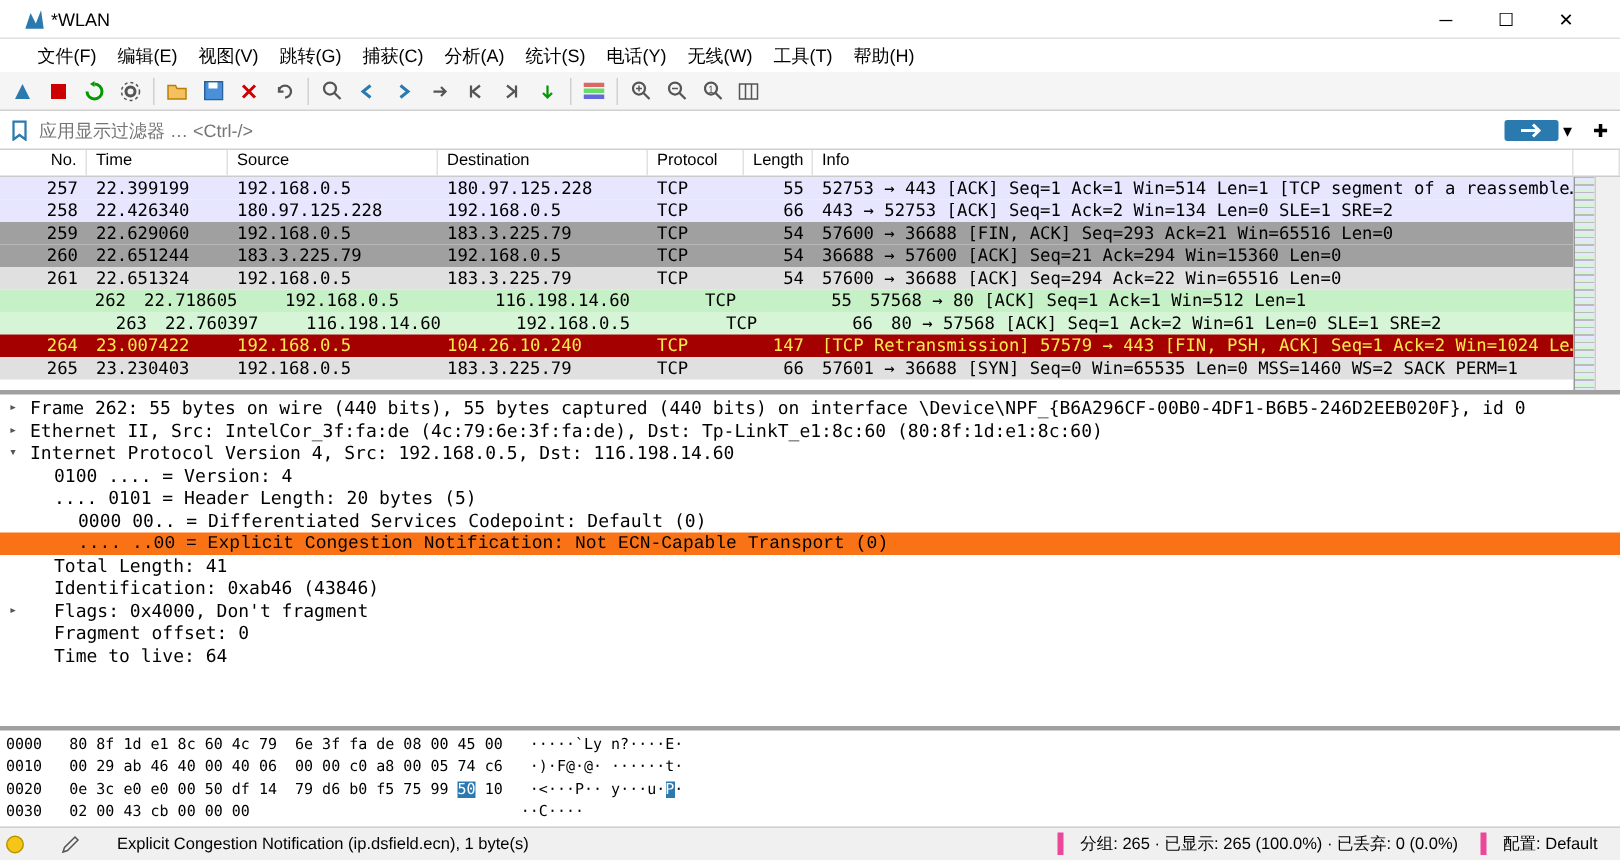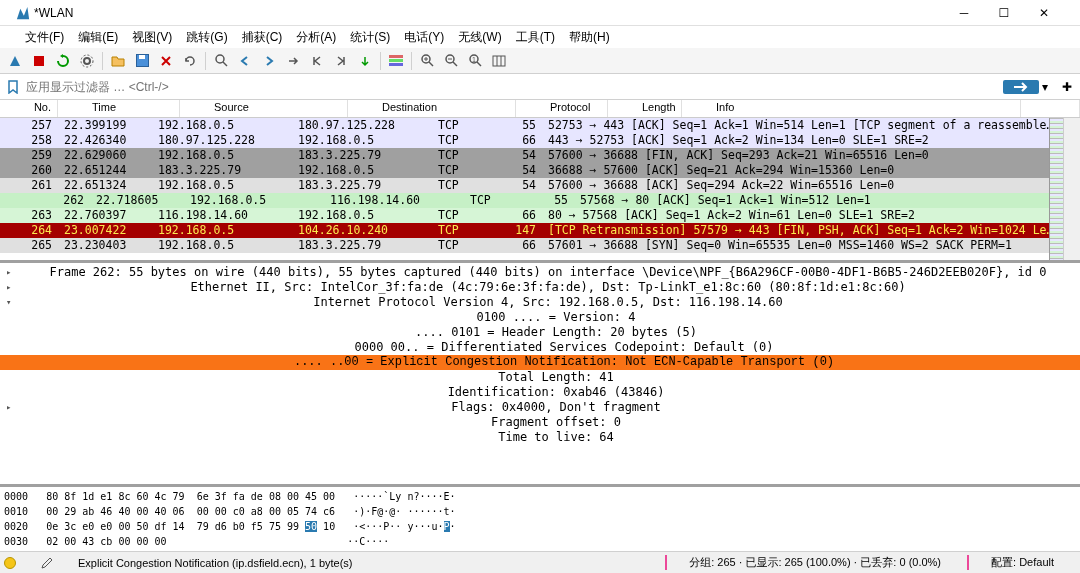--- a/index.html
+++ b/index.html
@@ -14,53 +14,53 @@
 .toolbar { height: 26px; background: #f5f5f5; display: flex; align-items: center; padding: 0 4px; gap: 2px; border-bottom: 1px solid #d0d0d0; }
 .tb-btn { width: 22px; height: 22px; display: flex; align-items: center; justify-content: center; cursor: pointer; border: 1px solid transparent; border-radius: 2px; }
 .tb-sep { width: 1px; height: 18px; background: #d0d0d0; margin: 0 2px; }
 .filterbar { height: 26px; background: #fff; display: flex; align-items: center; padding: 0 4px; border-bottom: 1px solid #d0d0d0; }
 .bookmark-icon { width: 18px; height: 18px; display: flex; align-items: center; justify-content: center; color: #2a7ab0; }
 .filter-input { flex: 1; border: none; outline: none; font-size: 12px; padding: 2px 4px; color: #a16207; }
 .filter-btn { padding: 2px 10px; background: #2a7ab0; color: #fff; border-radius: 2px; cursor: pointer; display: flex; align-items: center; }
 .filter-sel { margin-left: 3px; width: 12px; cursor:pointer; }
 .plus-btn { width: 18px; text-align: center; margin-left: 4px; cursor: pointer; }
 .packet-list { flex: 0 0 160px; background: #fff; overflow: hidden; position: relative; display:flex; flex-direction:column;}
-.pl-header { display: flex; height: 18px; background: #fff; border-bottom: 1px solid #ccc; font-size: 11px; gap: 28px; }
+.pl-header { display: flex; height: 18px; background: #fff; border-bottom: 1px solid #ccc; font-size: 11px; }
 .pl-header > div { padding: 1px 6px; border-right: 1px solid #e0e0e0; }
 .pl-body { font-family: "Consolas", monospace; font-size: 11.5px; overflow-y:hidden; }
 .pl-row { display: flex; height: 15px; line-height: 15px; white-space: nowrap; }
 .pl-row > div { padding: 0 6px; overflow: hidden; }
 .c-no { width: 58px; text-align: right; }
 .c-time { width: 94px; }
 .c-src { width: 140px; }
 .c-dst { width: 140px; }
 .c-prot { width: 64px; }
 .c-len { width: 46px; text-align: right; }
 .c-info { flex: 1; }
 .row-lavender { background: #e7e6ff; }
 .row-gray { background: #a0a0a0; color: #000; }
 .row-lightgray { background: #e0e0e0; }
-.row-green { background: #d6f5d6; }
+.row-green { background: #d6f5d6; padding-left: 46px; }
 .row-green-sel { background: #c6f0c6; padding-left: 32px; }
 .row-red { background: #a40000; color: #fce94f; }
 .details { flex: 1; background: #fff; overflow-y: auto; font-family: "Consolas", monospace; font-size: 12px; padding: 2px 0; border-top: 3px solid #a0a0a0; }
-.dt-line { padding: 0 4px 0 20px; line-height: 15px; white-space: nowrap; position: relative; text-align: center; }
+.dt-line { padding: 0 4px 0 20px; line-height: 15px; white-space: nowrap; position: relative; }
 .dt-line.exp::before { content: "▸"; position: absolute; left: 6px; font-size: 9px; color: #555; }
 .dt-line.open::before { content: "▾"; position: absolute; left: 6px; font-size: 9px; color: #555; }
 .dt-sub { padding-left: 36px; }
 .dt-sub2 { padding-left: 52px; }
 .dt-hl { background: #dbeaf7; }
 .dt-hl2 { background: #f97316; font-family: Liberation Mono, monospace; }
 .hex { flex: 0 0 66px; background: #fff; font-family: "Consolas", monospace; font-size: 10px; padding: 2px 4px; border-top: 3px solid #a0a0a0; line-height: 15px; white-space: pre; }
 .hex-sel { background: #2a7ab0; color: #fff; }
 .statusbar { height: 22px; background: #f0f0f0; border-top: 1px solid #d0d0d0; display: flex; align-items: center; font-size: 11px; padding: 0 4px; }
 .status-left { display: flex; align-items: center; gap: 24px; flex: 1; }
 .status-dot { width: 12px; height: 12px; border-radius: 50%; background: #f5c518; border: 1px solid #b89500; }
 .status-right { display: flex; gap: 4px; }
-.status-seg { padding: 0 22px; border-left: 2px solid #ec4899; }
+.status-seg { padding: 0 11px; border-left: 4px solid #ec4899; }
 .pl-scroll { width:17px; background:#f0f0f0; border-left:1px solid #ccc; }
 .pl-wrap { display:flex; flex:1; overflow:hidden;}
 .minimap { width:14px; background: repeating-linear-gradient(#bbb, #bbb 1px, #e7e6ff 1px, #e7e6ff 3px, #d6f5d6 3px, #d6f5d6 5px); border-left:1px solid #999;}
 </style>
 </head>
 <body>
 
 <div class="titlebar">
   <svg class="fin" viewBox="0 0 16 16">
       <path d="M1 15 L5 3 L9 11 L13 1 L15 15 Z" fill="#2a7ab0"></path>

